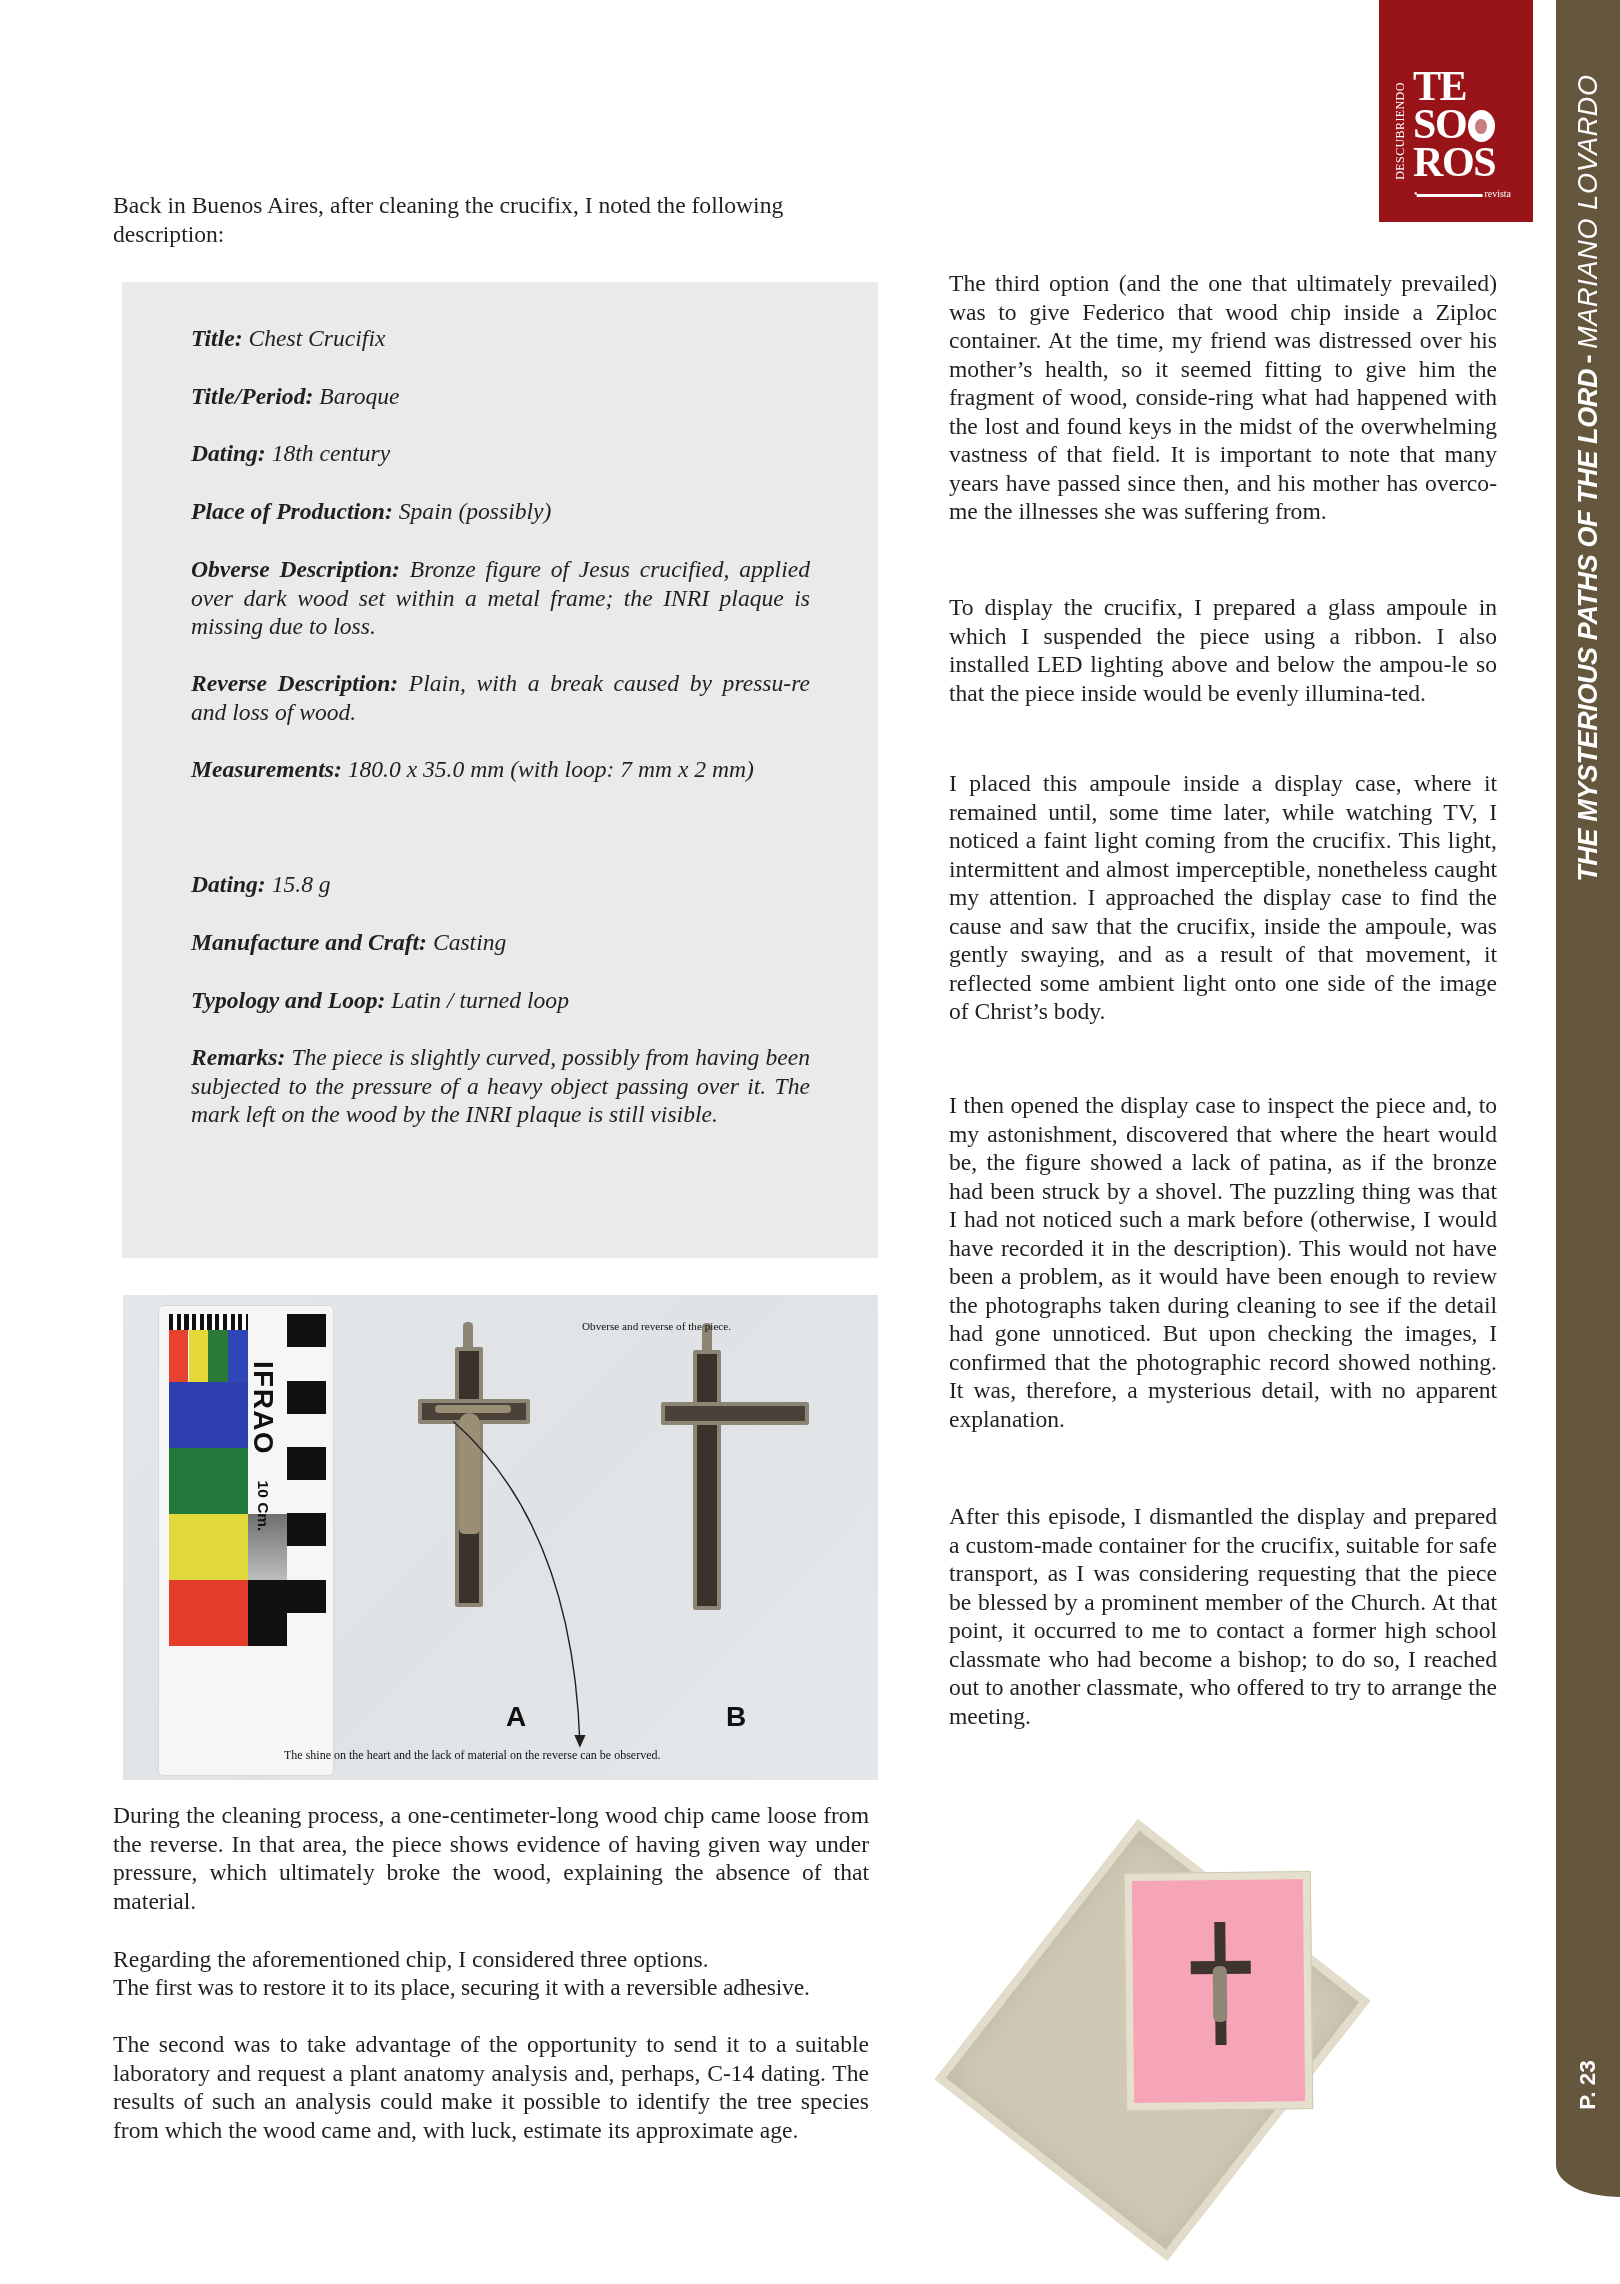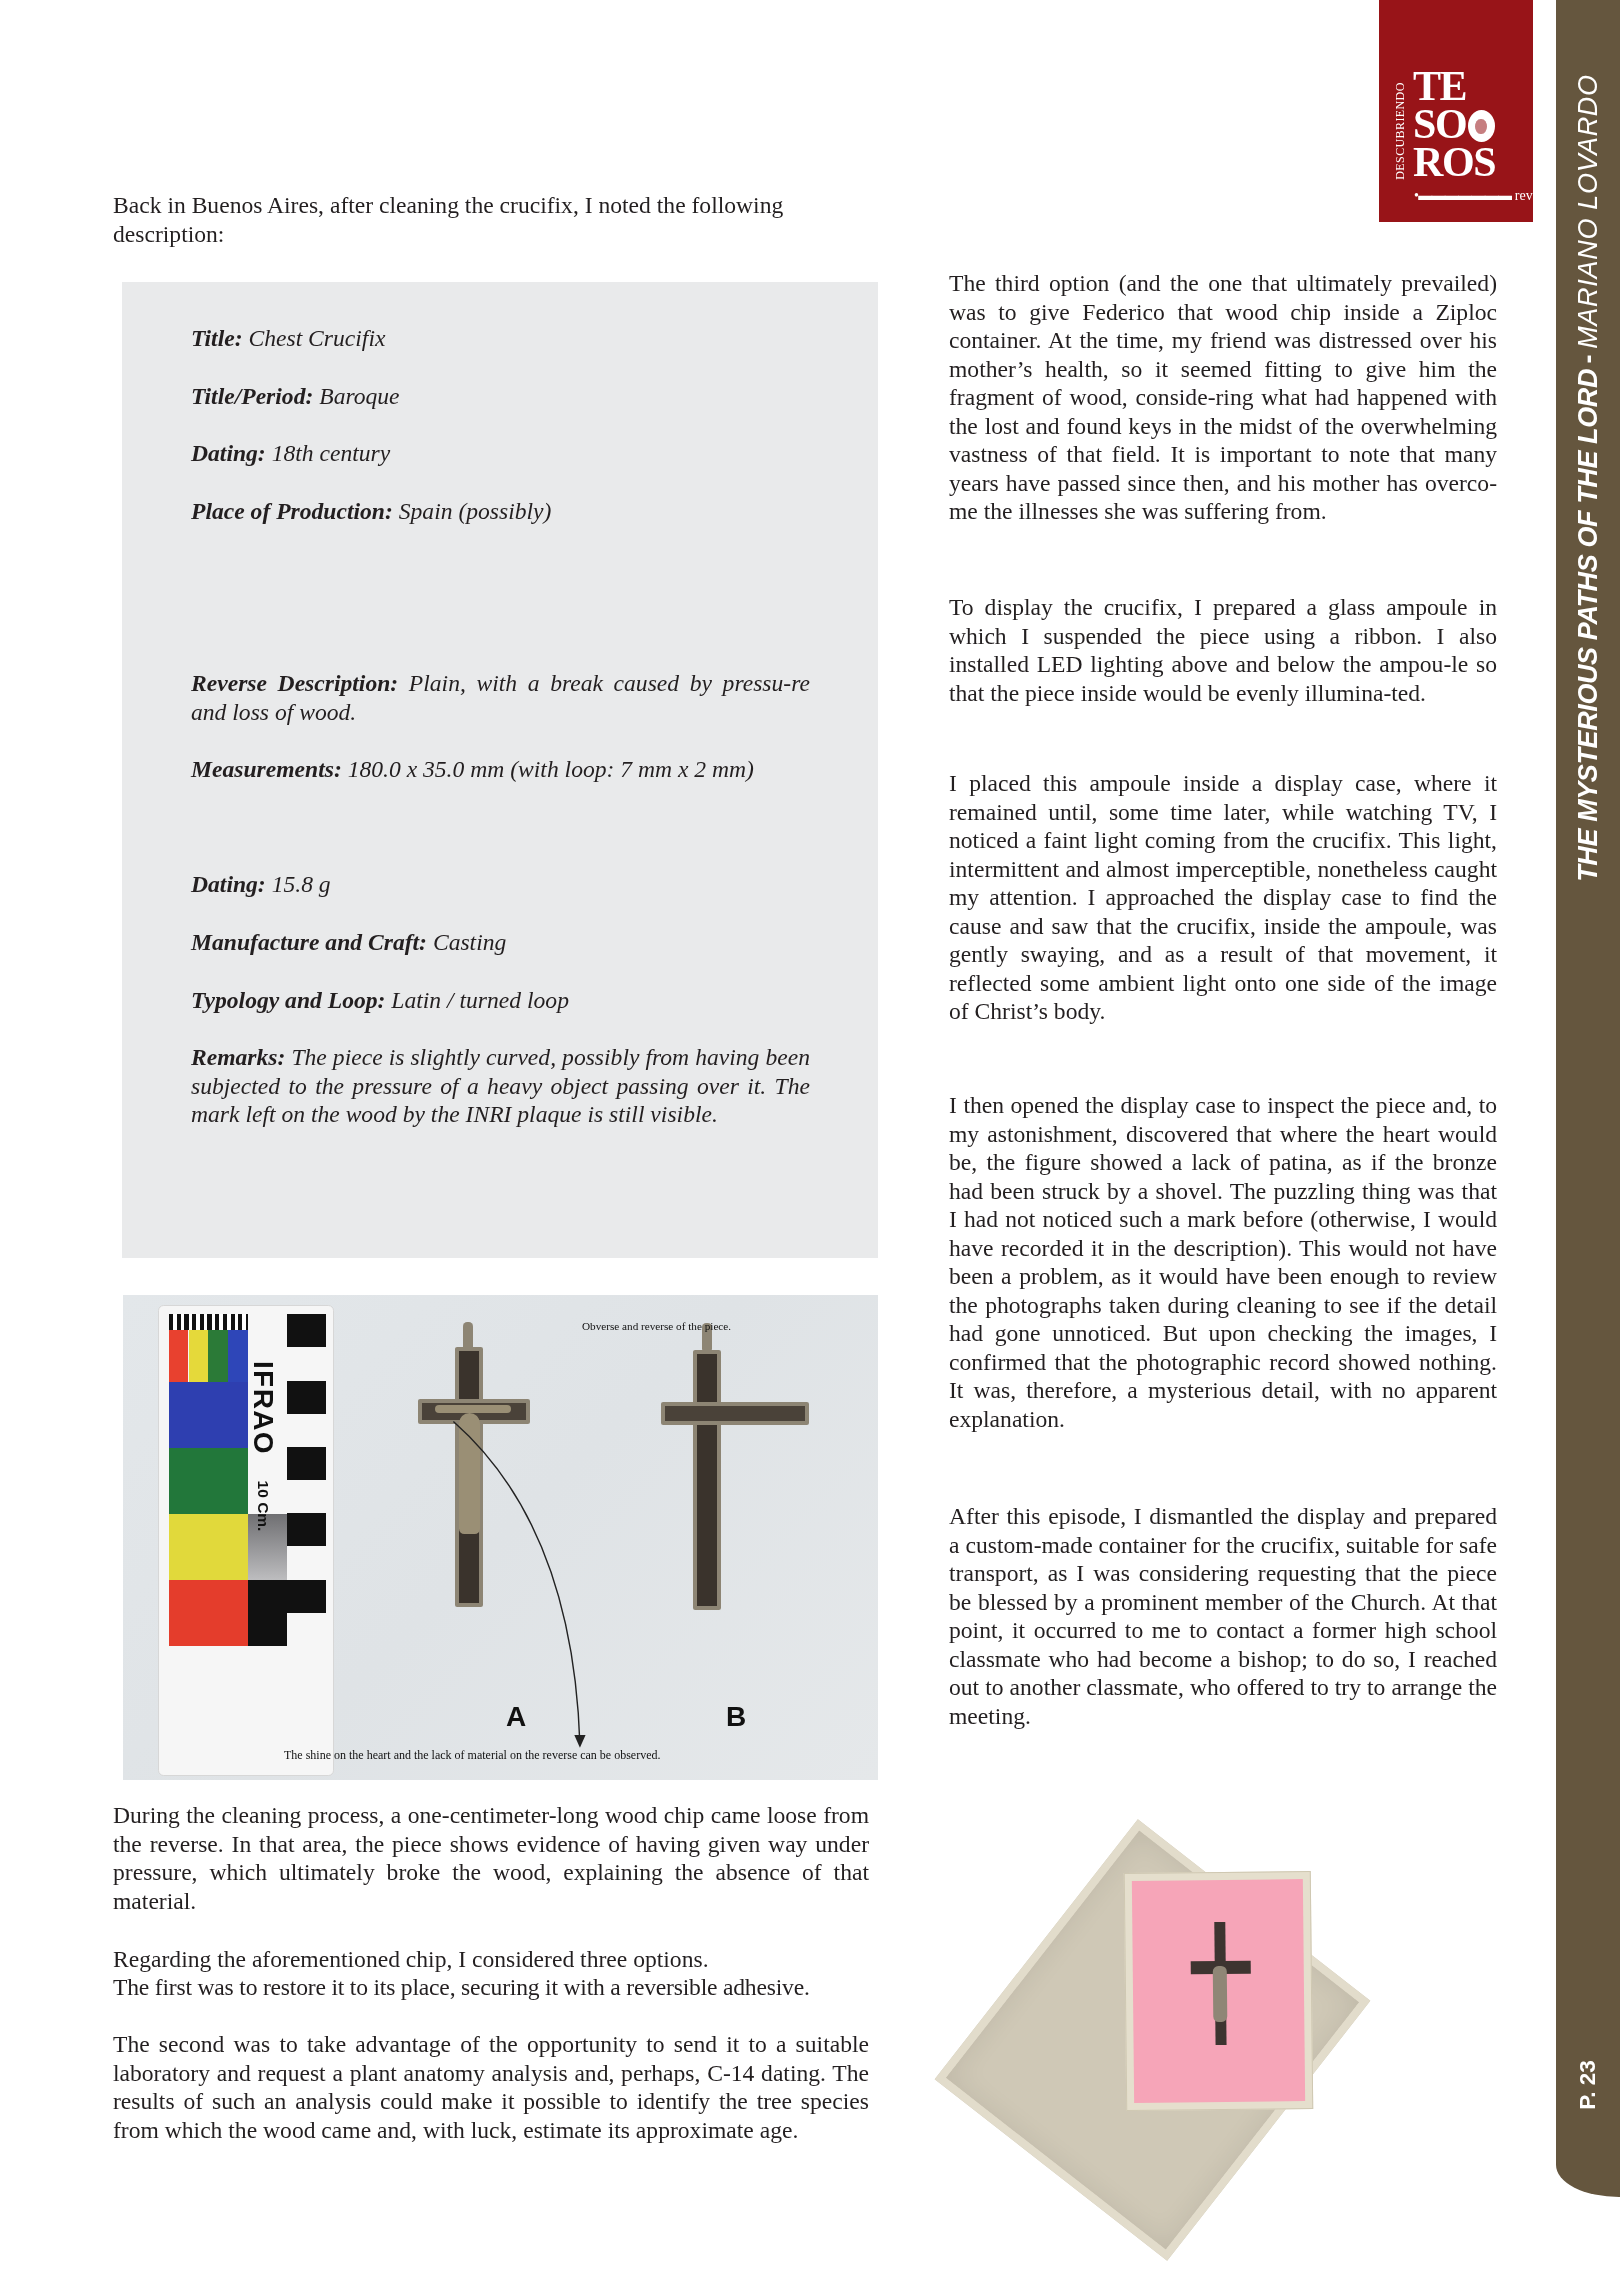--- a/index.html
+++ b/index.html
@@ -27,21 +27,21 @@
   .logo .vert span { position: absolute; left: 50%; top: 50%; transform: translate(-50%, -50%) rotate(-90deg);
                      color: #fff; font-size: 12px; letter-spacing: 0.4px; white-space: nowrap; }
   .logo .big { position: absolute; left: 34px; color: #fff; font-weight: bold; font-size: 42px; line-height: 38px; letter-spacing: -1.4px; }
   .logo .l1 { top: 67px; text-align: center; }
   .logo .l2 { top: 105px; }
   .logo .l3 { top: 143px; }
   .logo .seal { display: inline-block; width: 27px; height: 32px; border-radius: 50%; background: #fff;
                 vertical-align: -4.2px; margin-left: 1.4px; position: relative; }
   .logo .seal::after { content: ""; position: absolute; left: 7.7px; top: 8.4px; width: 11.2px; height: 15.5px;
                        border-radius: 50%; background: #981418; opacity: 0.55; }
-  .logo .rev { position: absolute; left: 35px; top: 188px; width: 112px; color: #fff; font-size: 14px; white-space: nowrap; }
+  .logo .rev { position: absolute; left: 35px; top: 188px; width: 112px; color: #fff; font-size: 10px; white-space: nowrap; }
   .logo .rev .dots { letter-spacing: -0.7px; }
 
   
   .para { position: absolute; font-size: 23.6px; line-height: 28.5px; text-align: justify; color: #231f20; }
   .left-col { left: 113px; width: 756px; }
   .right-col { left: 949px; width: 548px; }
 
   .intro { top: 191px; text-align: left; }
 
   
@@ -115,20 +115,21 @@
   <div class="rev"><span class="dots">•▬▬▬▬▬▬▬</span> <span>revista</span></div>
 </div>
 
 <p class="para left-col intro">Back in Buenos Aires, after cleaning the crucifix, I noted the following description:</p>
 
 <div class="catalog">
   <div class="field" style="top:42px"><b>Title:</b> <span>Chest Crucifix</span></div>
   <div class="field" style="top:100px"><b>Title/Period:</b> <span>Baroque</span></div>
   <div class="field" style="top:157px"><b>Dating:</b> <span>18th century</span></div>
   <div class="field" style="top:215px"><b>Place of Production:</b> <span>Spain (possibly)</span></div>
+  <div class="field" style="top:273px"><b>Obverse Description:</b> <span>Bronze figure of Jesus crucified, applied over dark wood set within a metal frame; the INRI plaque is missing due to loss.</span></div>
   <div class="field" style="top:387px"><b>Reverse Description:</b> <span>Plain, with a break caused by pressu-re and loss of wood.</span></div>
   <div class="field" style="top:473px"><b>Measurements:</b> <span>180.0 x 35.0 mm (with loop: 7 mm x 2 mm)</span></div>
   <div class="field" style="top:588px"><b>Dating:</b> <span>15.8 g</span></div>
   <div class="field" style="top:646px"><b>Manufacture and Craft:</b> <span>Casting</span></div>
   <div class="field" style="top:704px"><b>Typology and Loop:</b> <span>Latin / turned loop</span></div>
   <div class="field" style="top:761px"><b>Remarks:</b> <span>The piece is slightly curved, possibly from having been subjected to the pressure of a heavy object passing over it. The mark left on the wood by the INRI plaque is still visible.</span></div>
 </div>
 
 <div class="photo">
   <div class="scale-card">

